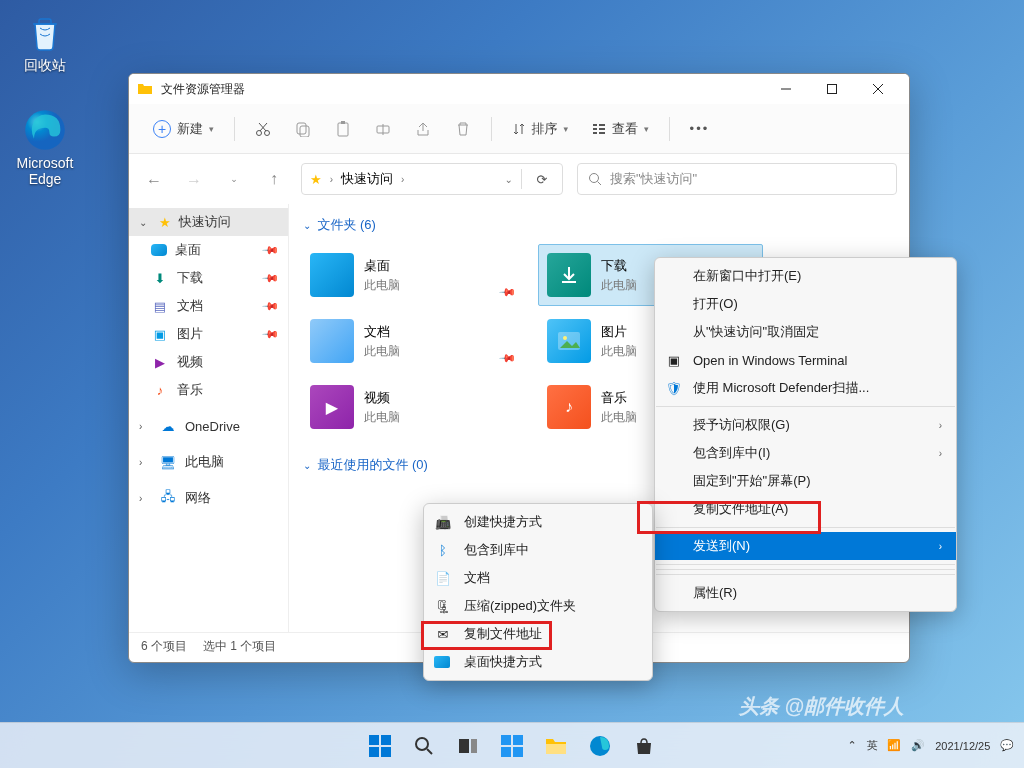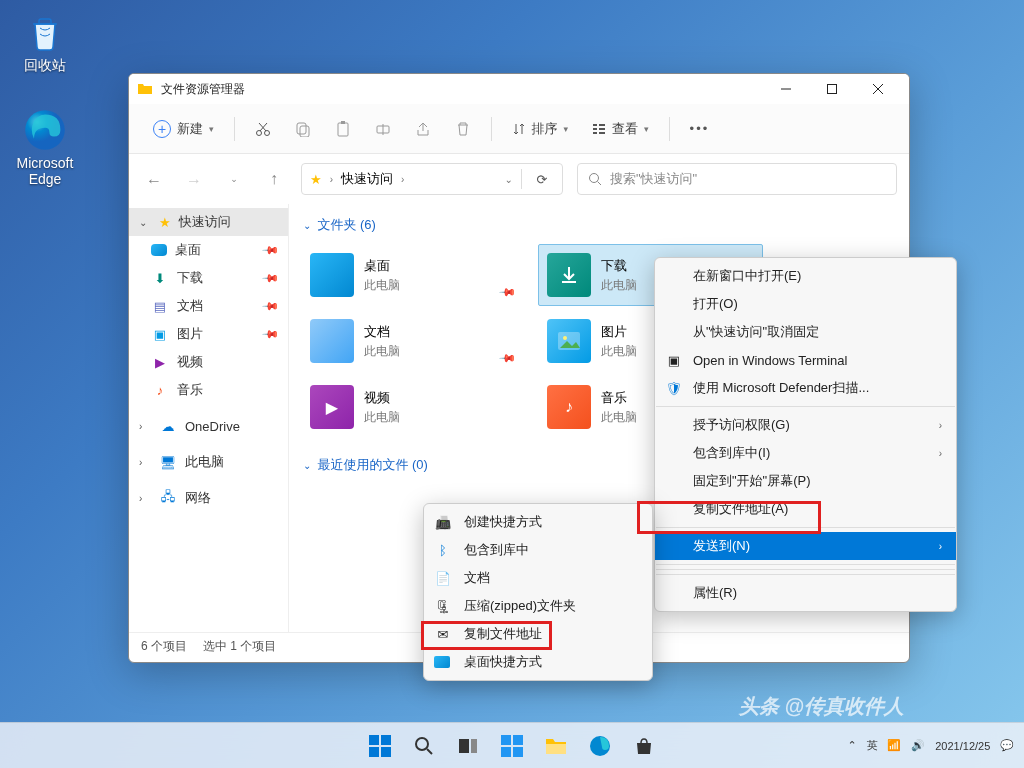--- a/index.html
+++ b/index.html
@@ -445,21 +445,21 @@
     </div>
   <div class="ctx-item">
       <span class="cicn ficon-desktop" style="width:16px;height:12px;border-radius:2px"></span>
       <span>桌面快捷方式</span>
     </div>
 </div>
 
 <div class="red-box red1"></div>
 <div class="red-box red2"></div>
 
-<div class="tb-watermark">头条 @传真收件人</div>
+<div class="tb-watermark">头条 @邮件收件人</div>
 
 <div class="taskbar">
   <div class="tb-center">
     <div class="tb-icon">
         <svg width="22" height="22">
           <rect x="0" y="0" width="10" height="10" fill="#0078d7"></rect>
           <rect x="12" y="0" width="10" height="10" fill="#0078d7"></rect>
           <rect x="0" y="12" width="10" height="10" fill="#0078d7"></rect>
           <rect x="12" y="12" width="10" height="10" fill="#0078d7"></rect>
         </svg>

